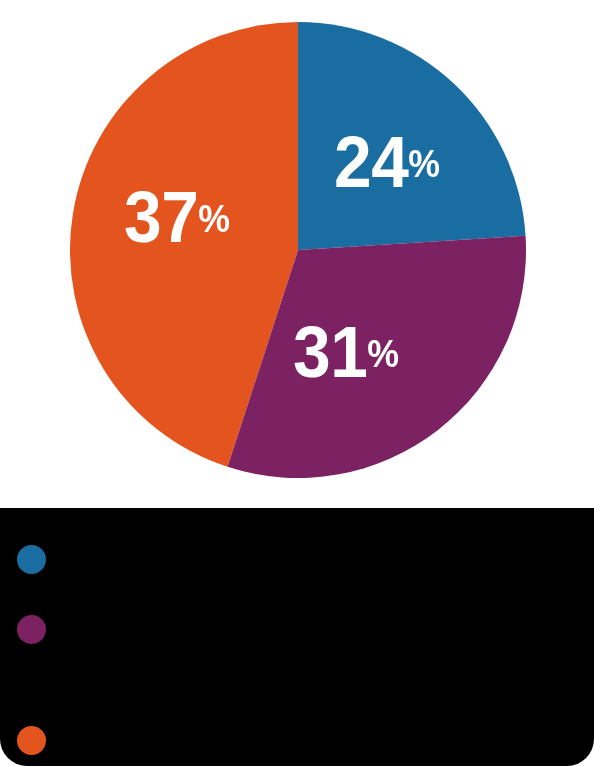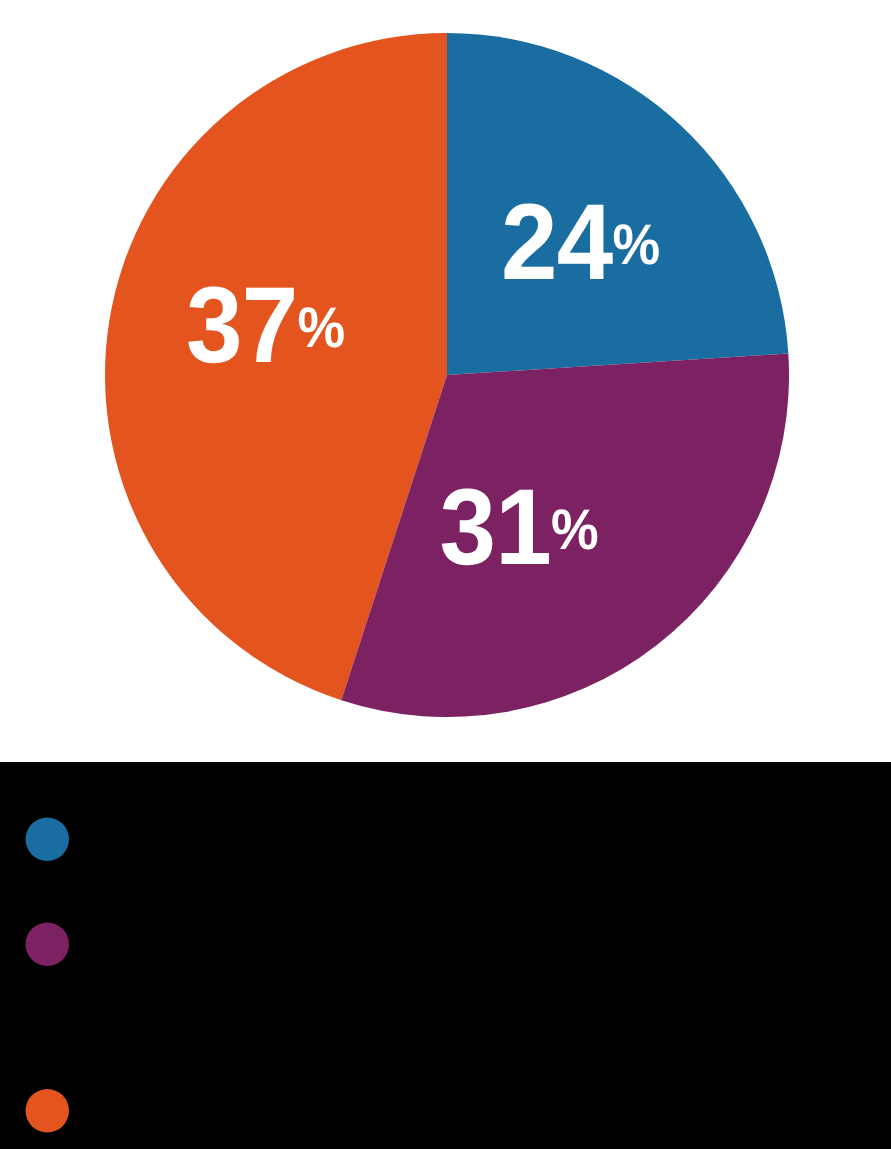--- a/index.html
+++ b/index.html
@@ -10,20 +10,21 @@
   }
   body {
     font-family: "Liberation Sans", sans-serif;
   }
   #page {
     position: relative;
     width: 594px;
     height: 766px;
     background: #ffffff;
     overflow: hidden;
+    border-radius: 27px;
   }
 
   
   #chart-area {
     position: absolute;
     left: 0;
     top: 0;
     width: 594px;
     height: 508px;
     background: #ffffff;

